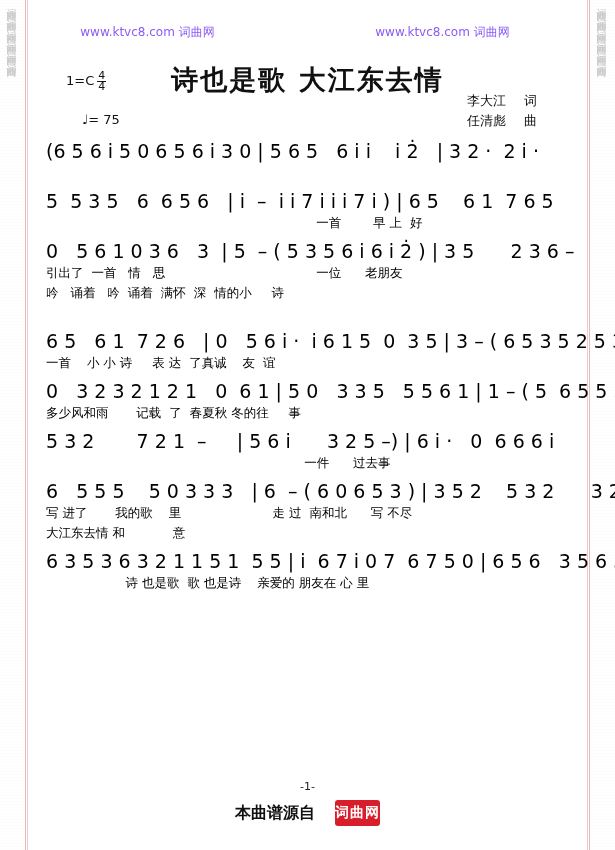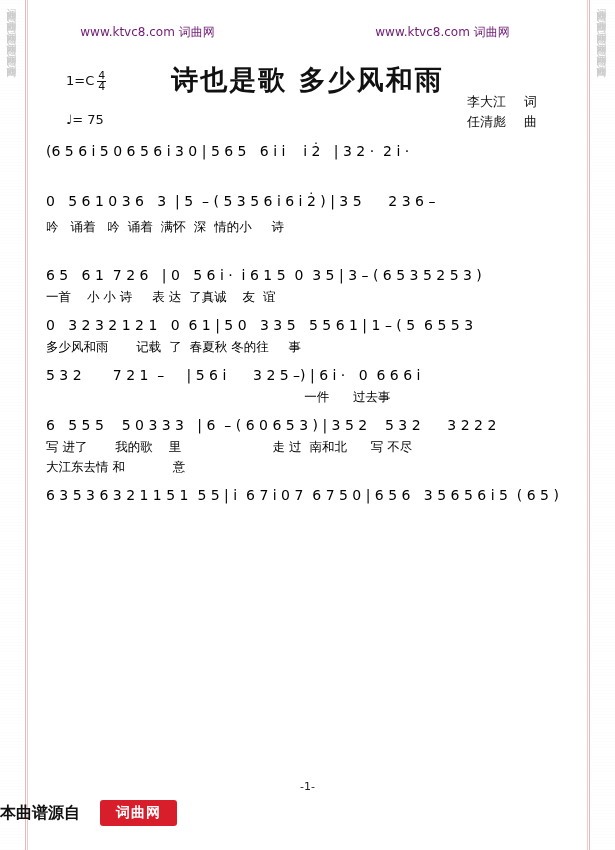--- a/index.html
+++ b/index.html
@@ -29,99 +29,99 @@
   }
   .page-border{
     position:absolute;left:27px;top:0;width:561px;height:850px;
     box-sizing:border-box;
     border-left:1px solid #f0c9c9;border-right:1px solid #f0c9c9;
   }
   .watermark-row{
     position:absolute;top:24px;left:0;width:590px;
     display:flex;justify-content:space-around;
     font-family:"DejaVu Sans", sans-serif;
-    font-size:12px;color:#701a75;
+    font-size:12px;color:#8b5cf6;
   }
   .wm{white-space:nowrap;}
   .title{
     position:absolute;top:62px;left:0;width:615px;text-align:center;
     font-size:27px;font-weight:bold;color:#111;letter-spacing:2px;
     font-family:"DejaVu Sans", sans-serif;
   }
   .key-sig{
     position:absolute;left:66px;top:71px;
     font-size:13px;font-family:"DejaVu Sans", sans-serif;color:#111;
   }
   .key-sig .frac{display:inline-block;vertical-align:middle;text-align:center;line-height:0.95;font-size:11px;margin-left:3px;}
   .key-sig .frac .num{display:block;border-bottom:1px solid #111;padding:0 1px;}
   .key-sig .frac .den{display:block;padding:0 1px;}
   .tempo{
-    position:absolute;left:66px;top:112px;
+    position:absolute;left:82px;top:112px;
     font-size:13px;font-family:"DejaVu Sans", sans-serif;color:#111;
   }
   .credits{
     position:absolute;right:78px;top:92px;text-align:left;
-    font-size:13px;font-family:Liberation Serif, serif;color:#111;line-height:20px;
+    font-size:13px;font-family:Liberation Mono, monospace;color:#111;line-height:20px;
   }
   .credits div span.role{margin-left:18px;}
 
   
   .score{
     position:absolute;left:46px;top:136px;width:524px;
   }
   .sys{position:relative;margin-bottom:4px;}
   .notes{
     font-family:"DejaVu Sans", sans-serif;
-    font-size:14px;color:#000;letter-spacing:0px;
+    font-size:19px;color:#000;letter-spacing:0px;
     white-space:pre;
     line-height:30px;
     height:30px;
   }
   .lyr{
     font-family:"DejaVu Sans", sans-serif;
     font-size:12.5px;color:#000;
     white-space:pre;
     height:18px;line-height:18px;
     margin-top:-2px;
   }
   .pagenum{
     position:absolute;left:0;top:780px;width:615px;text-align:center;
     font-size:11px;font-family:"DejaVu Sans", sans-serif;color:#222;
   }
   .footer{
     position:absolute;left:0;top:800px;width:615px;
-    display:flex;align-items:center;justify-content:flex-start;gap:20px;
+    display:flex;align-items:center;justify-content:center;gap:20px;
   }
   .footer .src{
     font-size:16px;font-weight:bold;color:#111;
     font-family:"DejaVu Sans", sans-serif;
   }
   .footer .logo{
     background:#d81e2a;color:#fff;font-size:14px;font-weight:bold;
-    padding:4px 16px;border-radius:3px;
+    padding:4px 0;border-radius:3px;
     font-family:"DejaVu Sans", sans-serif;letter-spacing:1px;
   }
 </style>
 </head>
 <body>
 
 <div class="side-band left">
   <div class="vtext">词曲网  词曲网  词曲网  词曲网  词曲网  词曲网</div>
 </div>
 <div class="side-band right">
   <div class="vtext">词曲网  词曲网  词曲网  词曲网  词曲网  词曲网</div>
 </div>
 <div class="page-border"></div>
 
 <div class="watermark-row">
   <div class="wm">www.ktvc8.com  词曲网</div>
   <div class="wm">www.ktvc8.com  词曲网</div>
 </div>
 
-<div class="title">诗也是歌   多少风和雨</div>
+<div class="title">诗也是歌   大江东去情</div>
 
 <div class="key-sig">
   <span>1=C</span><span class="frac"><span class="num">4</span><span class="den">4</span></span>
 </div>
 <div class="tempo">♩= 75</div>
 
 <div class="credits">
   <div>
     <span>李大江</span><span class="role">词</span>
   </div>
@@ -129,21 +129,26 @@
     <span>任清彪</span><span class="role">曲</span>
   </div>
 </div>
 
 <div class="score">
   <div class="sys">
     <div class="notes">(6 5 6 i 5 0 6 5 6 i 3 0 | 5 6 5   6 i i    i 2̇   | 3 2 ·  2 i ·</div>
     <div class="lyr"></div>
   </div>
   <div class="sys">
+    <div class="notes">5  5 3 5   6  6 5 6   | i  –  i i 7 i i i 7 i ) | 6 5    6 1  7 6 5</div>
+    <div class="lyr">                                                                    一首        早 上  好</div>
+  </div>
+  <div class="sys">
     <div class="notes">0   5 6 1 0 3 6   3  | 5  – ( 5 3 5 6 i 6 i 2̇ ) | 3 5      2 3 6 –</div>
+    <div class="lyr">引出了  一首   情   思                                      一位      老朋友</div>
   </div>
   <div class="sys">
     <div class="lyr">吟   诵着   吟  诵着  满怀  深  情的小     诗</div>
   </div>
   <div class="sys">
     <div class="lyr"></div>
   </div>
   <div class="sys">
     <div class="notes">6 5   6 1  7 2 6   | 0   5 6 i ·  i 6 1 5  0  3 5 | 3 – ( 6 5 3 5 2 5 3 )</div>
     <div class="lyr">一首    小 小 诗     表 达  了真诚    友  谊</div>
@@ -158,20 +163,21 @@
   </div>
   <div class="sys">
     <div class="notes">6   5 5 5    5 0 3 3 3   | 6  – ( 6 0 6 5 3 ) | 3 5 2    5 3 2      3 2 2 2</div>
     <div class="lyr">写 进了       我的歌    里                       走 过  南和北      写 不尽</div>
   </div>
   <div class="sys">
     <div class="lyr">大江东去情 和            意</div>
   </div>
   <div class="sys">
     <div class="notes">6 3 5 3 6 3 2 1 1 5 1  5 5 | i  6 7 i 0 7  6 7 5 0 | 6 5 6   3 5 6 5 6 i 5  ( 6 5 )</div>
+    <div class="lyr">                    诗 也是歌  歌 也是诗    亲爱的 朋友在 心 里</div>
   </div>
 </div>
 
 <div class="pagenum">-1-</div>
 
 <div class="footer">
   <div class="src">本曲谱源自</div>
   <div class="logo">词曲网</div>
 </div>
 

